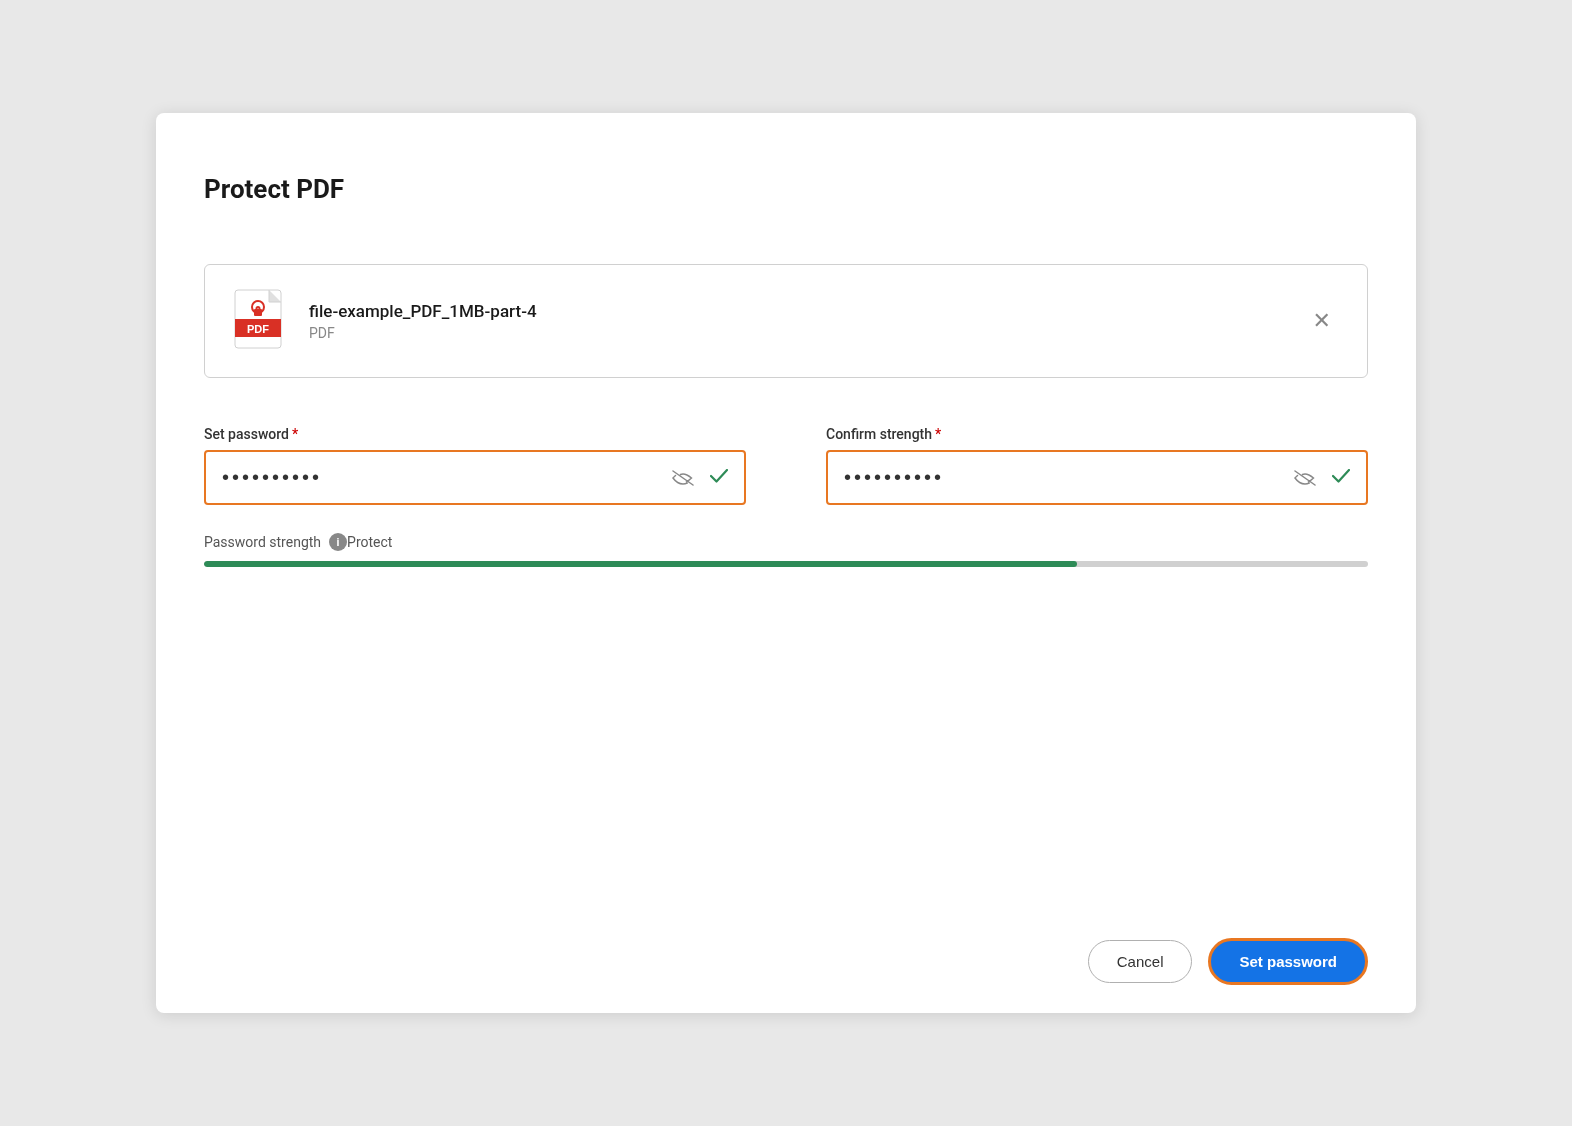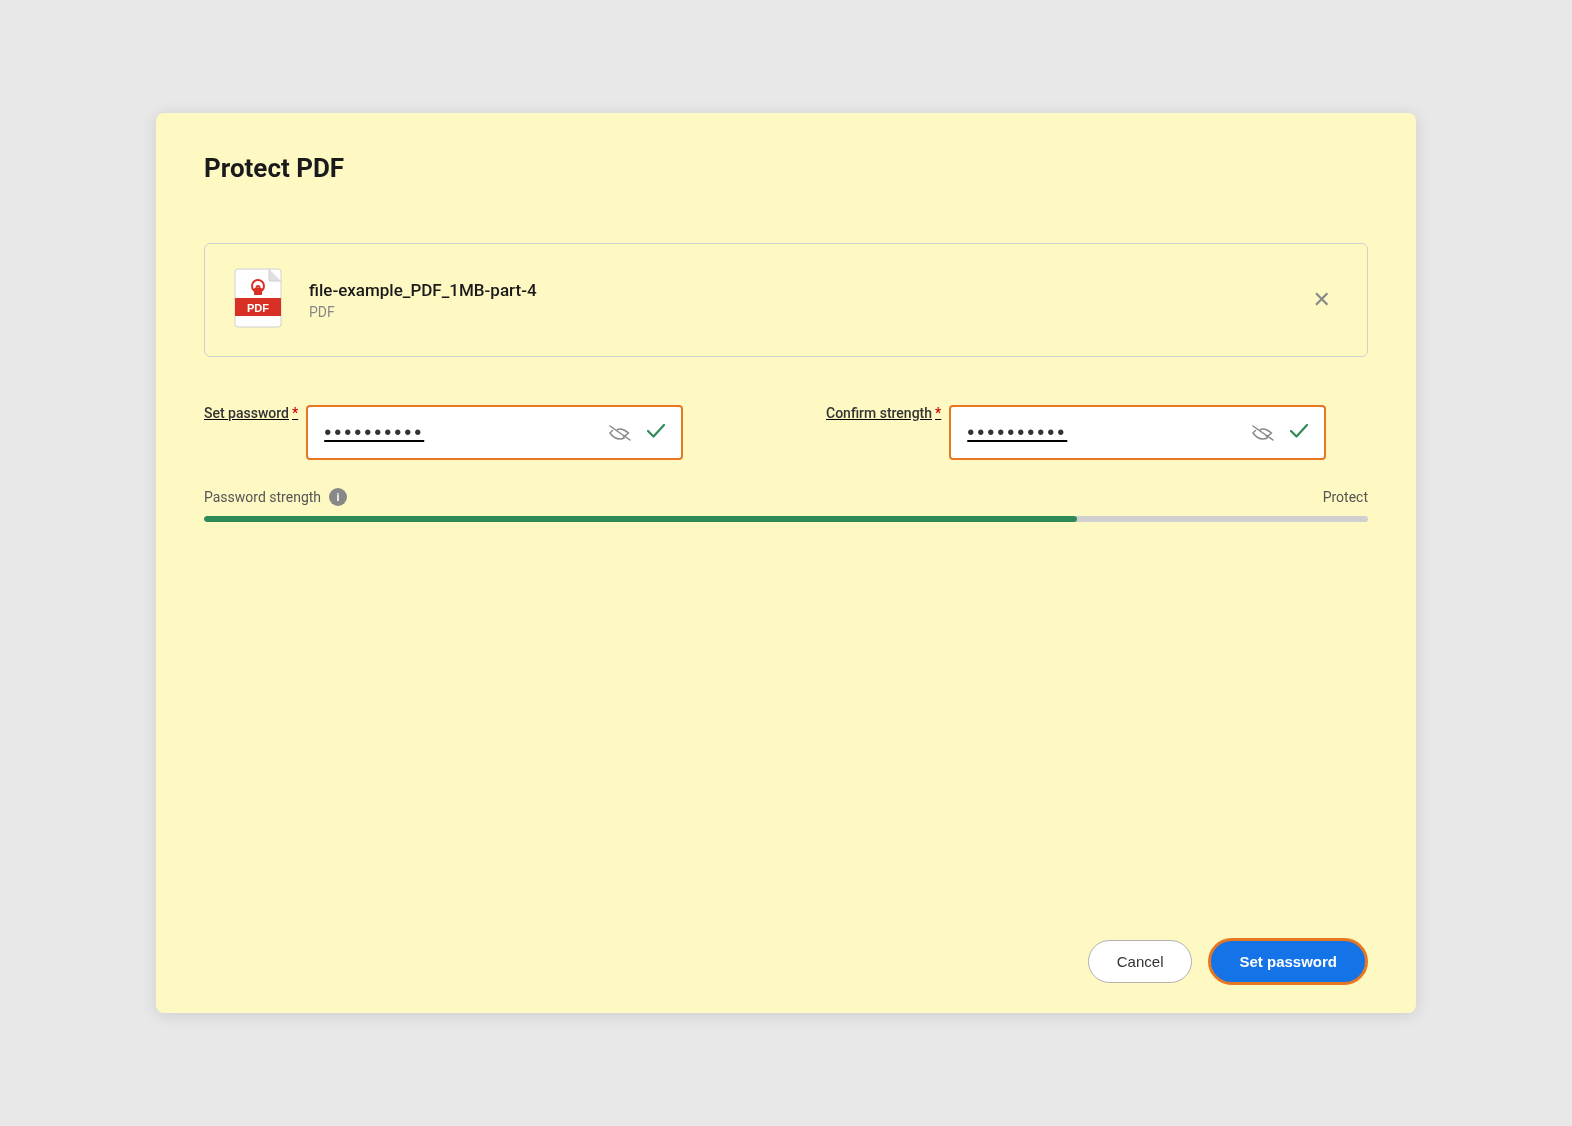--- a/index.html
+++ b/index.html
@@ -11,25 +11,25 @@
     body {
       background: #e8e8e8;
       display: flex;
       justify-content: center;
       align-items: center;
       min-height: 100vh;
       font-family: -apple-system, BlinkMacSystemFont, 'Segoe UI', Roboto, Arial, sans-serif;
     }
 
     .dialog-container {
-      background: #fef9c3;
+      background: #ffffff;
       border-radius: 8px;
       width: 1260px;
       min-height: 900px;
-      padding: 40px 48px;
+      padding: 61px 48px;
       position: relative;
       box-shadow: 0 2px 16px rgba(0,0,0,0.12);
     }
 
     .page-title {
       font-size: 26px;
       font-weight: 700;
       color: #1a1a1a;
       margin-bottom: 60px;
     }
@@ -97,23 +97,22 @@
 
     .password-fields-row {
       display: flex;
       gap: 80px;
       margin-bottom: 28px;
     }
 
     .field-group {
       flex: 1;
       display: flex;
-      flex-direction: row;
+      flex-direction: column;
       gap: 8px;
-      text-decoration: underline;
     }
 
     .field-label {
       font-size: 14px;
       color: #333;
       font-weight: 500;
     }
 
     .field-label .required {
       color: #c00;
@@ -168,21 +167,20 @@
       color: #2e8b57;
     }
 
     .strength-section {
       margin-bottom: 60px;
     }
 
     .strength-header {
       display: flex;
       align-items: center;
-      justify-content: space-between;
       margin-bottom: 10px;
     }
 
     .strength-label-group {
       display: flex;
       align-items: center;
       gap: 8px;
     }
 
     .strength-label {

